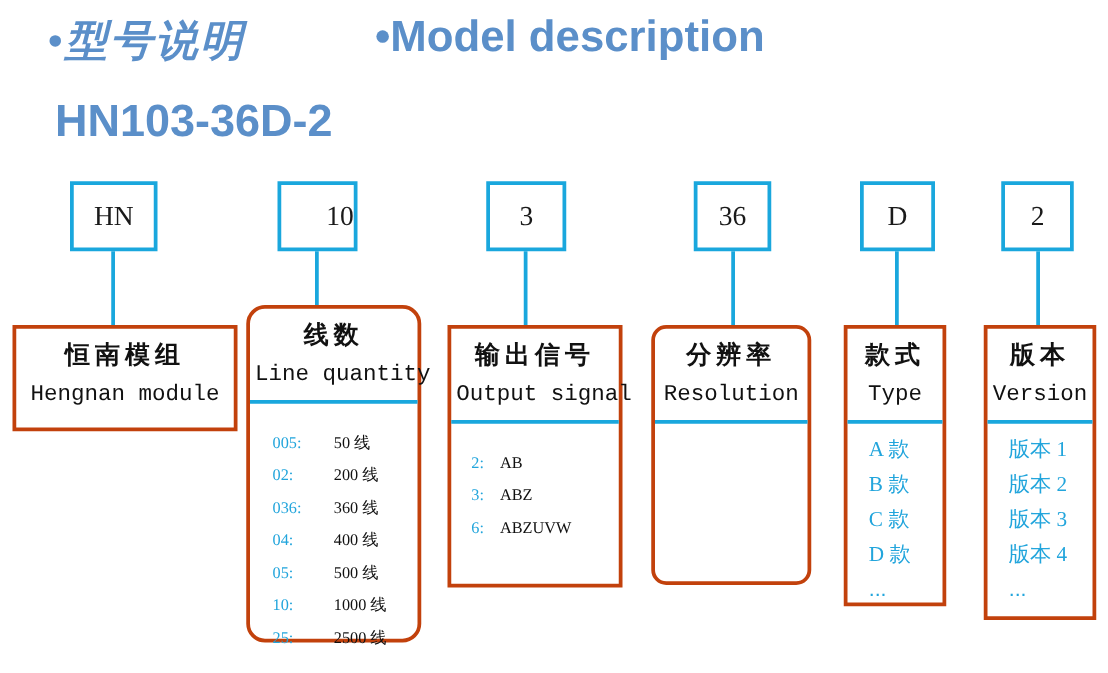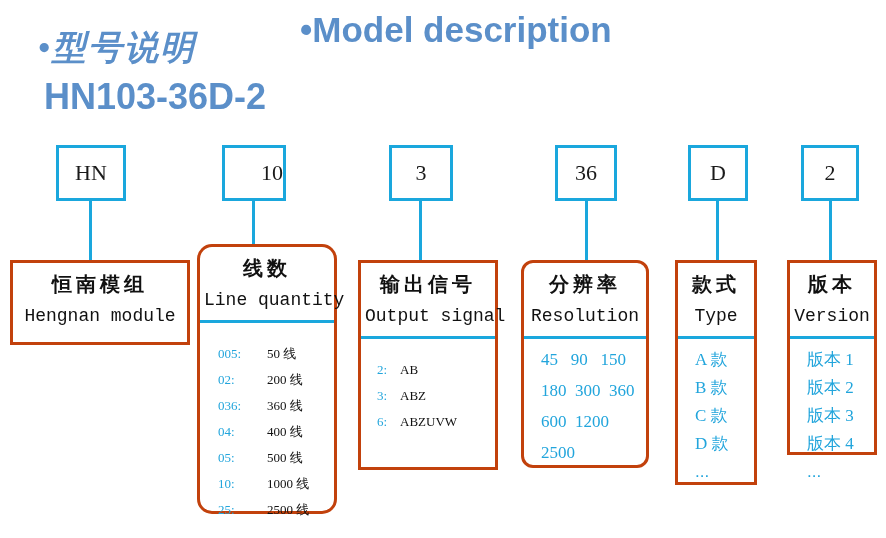--- a/index.html
+++ b/index.html
@@ -16,21 +16,21 @@
   }
 
   
   .title-row {
     position: absolute;
     left: 0; top: 4px;
     width: 886px; height: 58px;
   }
   .title-cn {
     position: absolute;
-    left: 38px; top: 21px;
+    left: 38px; top: 6px;
     font-family: "Liberation Serif", serif;
     font-size: 34px;
     font-weight: bold;
     font-style: italic;
     color: #5b8fc9;
     letter-spacing: 2px;
     white-space: nowrap;
   }
   .title-en {
     position: absolute;
@@ -245,43 +245,37 @@
       <span class="opt-val">ABZUVW</span>
     </div>
   </div>
 </div>
 
 <div class="desc-box" style="left:521px; top:260px; width:128px; height:208px;border-radius:12px;">
   <div class="desc-head with-divider">
     <div class="head-cn">分辨率</div>
     <div class="head-en">Resolution</div>
   </div>
-  <div class="desc-body">
-    <div class="cyan-row">45   90   150</div>
-    <div class="cyan-row">180  300  360</div>
-    <div class="cyan-row">600  1200</div>
-    <div class="cyan-row">2500</div>
-  </div>
 </div>
 
 <div class="desc-box" style="left:675px; top:260px; width:82px; height:225px;">
   <div class="desc-head with-divider">
     <div class="head-cn">款式</div>
     <div class="head-en">Type</div>
   </div>
   <div class="desc-body">
     <div class="cyan-row tight">A 款</div>
     <div class="cyan-row tight">B 款</div>
     <div class="cyan-row tight">C 款</div>
     <div class="cyan-row tight">D 款</div>
     <div class="ellipsis-row">...</div>
   </div>
 </div>
 
-<div class="desc-box" style="left:787px; top:260px; width:90px; height:195px;">
+<div class="desc-box" style="left:787px; top:260px; width:90px; height:236px;">
   <div class="desc-head with-divider">
     <div class="head-cn">版本</div>
     <div class="head-en">Version</div>
   </div>
   <div class="desc-body">
     <div class="cyan-row tight">版本 1</div>
     <div class="cyan-row tight">版本 2</div>
     <div class="cyan-row tight">版本 3</div>
     <div class="cyan-row tight">版本 4</div>
     <div class="ellipsis-row">...</div>

